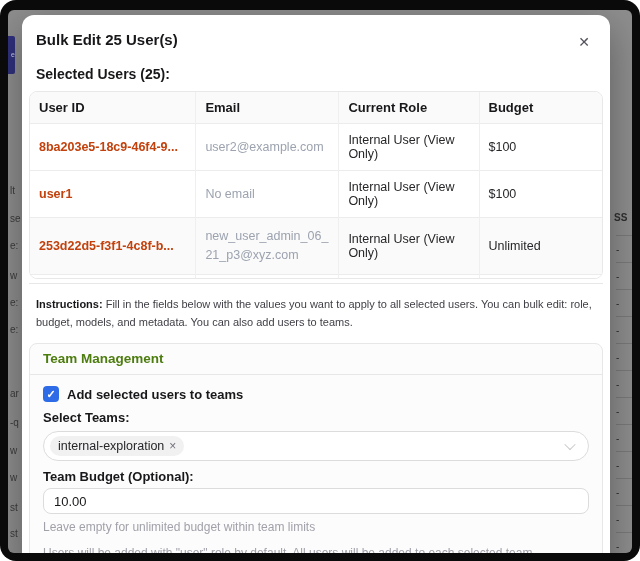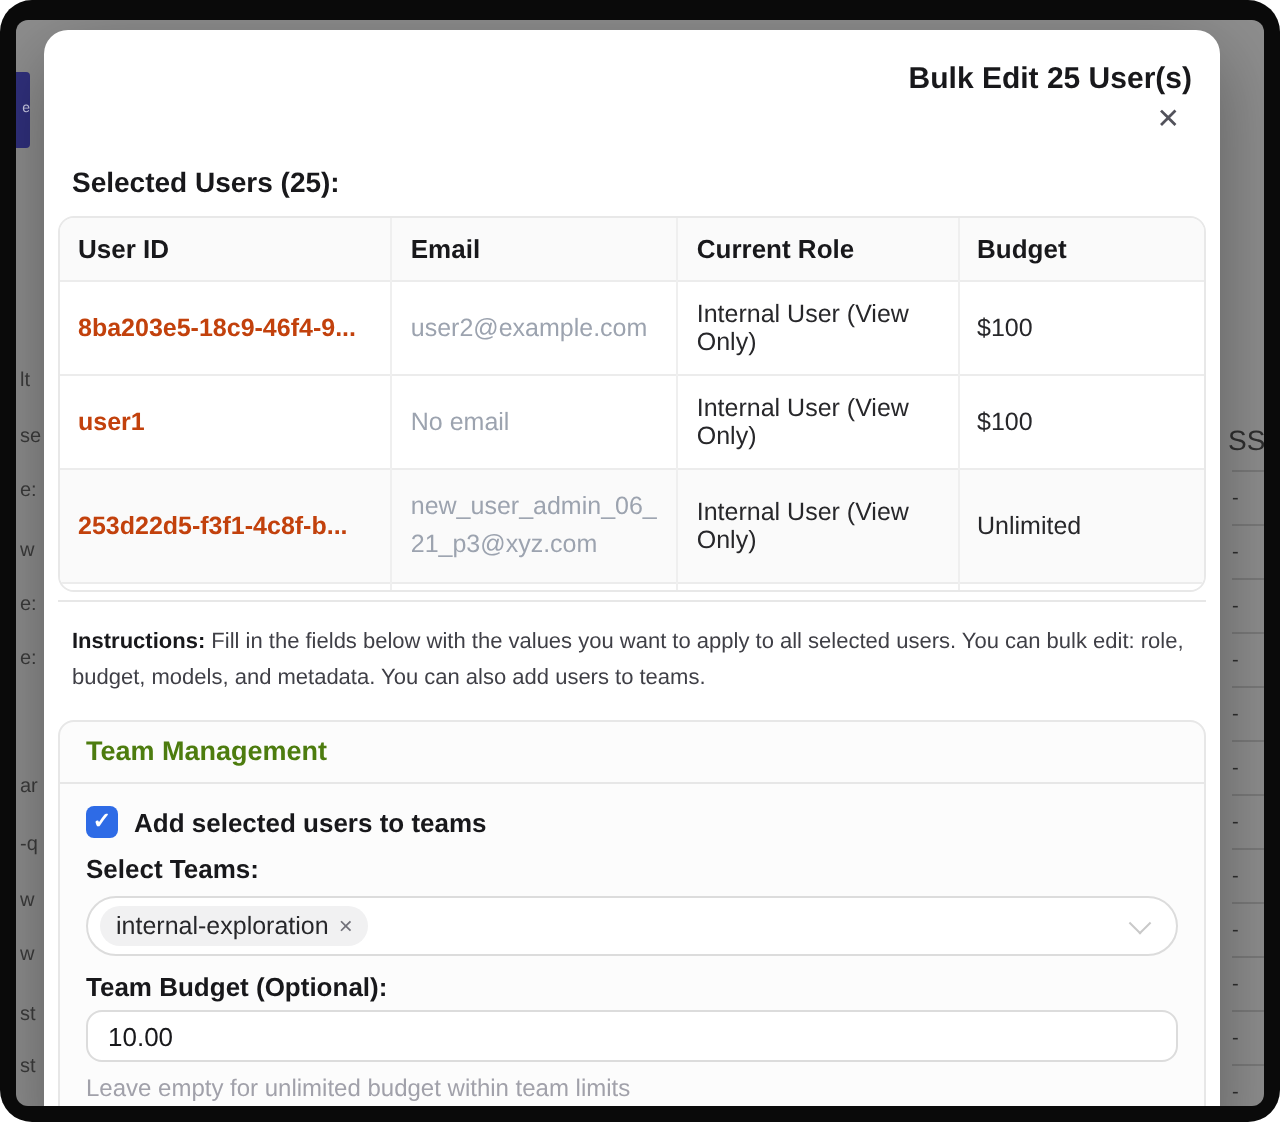--- a/index.html
+++ b/index.html
@@ -4,26 +4,26 @@
 <style>
   * { margin:0; padding:0; box-sizing:border-box; }
   html,body { width:640px; height:561px; background:#fff; font-family:"Liberation Sans", sans-serif; }
   .frame { position:absolute; inset:0; width:640px; height:561px; background:#0a0a0a; border-radius:16px; overflow:hidden; }
   .backdrop { position:absolute; top:10px; left:8px; right:8px; bottom:8px; background:#8e8e8e; border-radius:6px; overflow:hidden; }
 
   
   .bg-frag { position:absolute; color:#3c3c3c; font-size:10px; }
   .bg-left-blue { position:absolute; left:-2px; top:26px; width:9px; height:38px; background:#30307d; color:#cfcfe8; font-size:7px; line-height:38px; text-align:right; border-radius:2px; }
   .bg-right { position:absolute; right:0; top:140px; bottom:0; width:22px; }
-  .bg-right .hd { position:absolute; top:62px; left:4px; font-size:14px; font-weight:400; color:#2f2f2f; }
+  .bg-right .hd { position:absolute; top:62px; left:4px; font-size:10px; font-weight:700; color:#2f2f2f; }
   .bg-right .cell { position:absolute; left:6px; width:16px; height:27px; border-top:1px solid rgba(0,0,0,.14); color:#2f2f2f; font-size:10px; line-height:27px; }
 
   
   .modal { position:absolute; left:14px; top:5px; width:588px; height:560px; background:#ffffff; border-radius:12px; box-shadow:0 12px 40px rgba(0,0,0,.35); padding:13px 14px; overflow:hidden; }
-  .modal-head { display:flex; justify-content:space-between; align-items:flex-end; padding-top:3px;flex-direction:column; }
+  .modal-head { display:flex; justify-content:space-between; align-items:flex-start; padding-top:3px; }
   .modal-title { font-size:15px; font-weight:700; color:#18181b; }
   .close-btn { background:none; border:none; cursor:pointer; font-size:14px; color:#52525b; line-height:1; padding:4px 4px; margin-right:2px; }
   .sel-users { font-size:14px; font-weight:700; color:#18181b; margin-top:13px; }
 
   .tbl-wrap { margin:9px -7px 0; border:1px solid #e8e8e8; border-radius:8px; max-height:188px; overflow:hidden; }
   table { width:100%; border-collapse:collapse; table-layout:fixed; }
   th { background:#fafafa; text-align:left; font-size:13px; font-weight:700; color:#18181b; padding:8px 8px 8px 9px; }
   td { font-size:12.5px; padding:9px 8px 9px 9px; color:#27272a; vertical-align:middle; }
   th + th, td + td { border-left:1px solid #efefef; }
   tbody tr { border-top:1px solid #ececec; background:#fff; }

